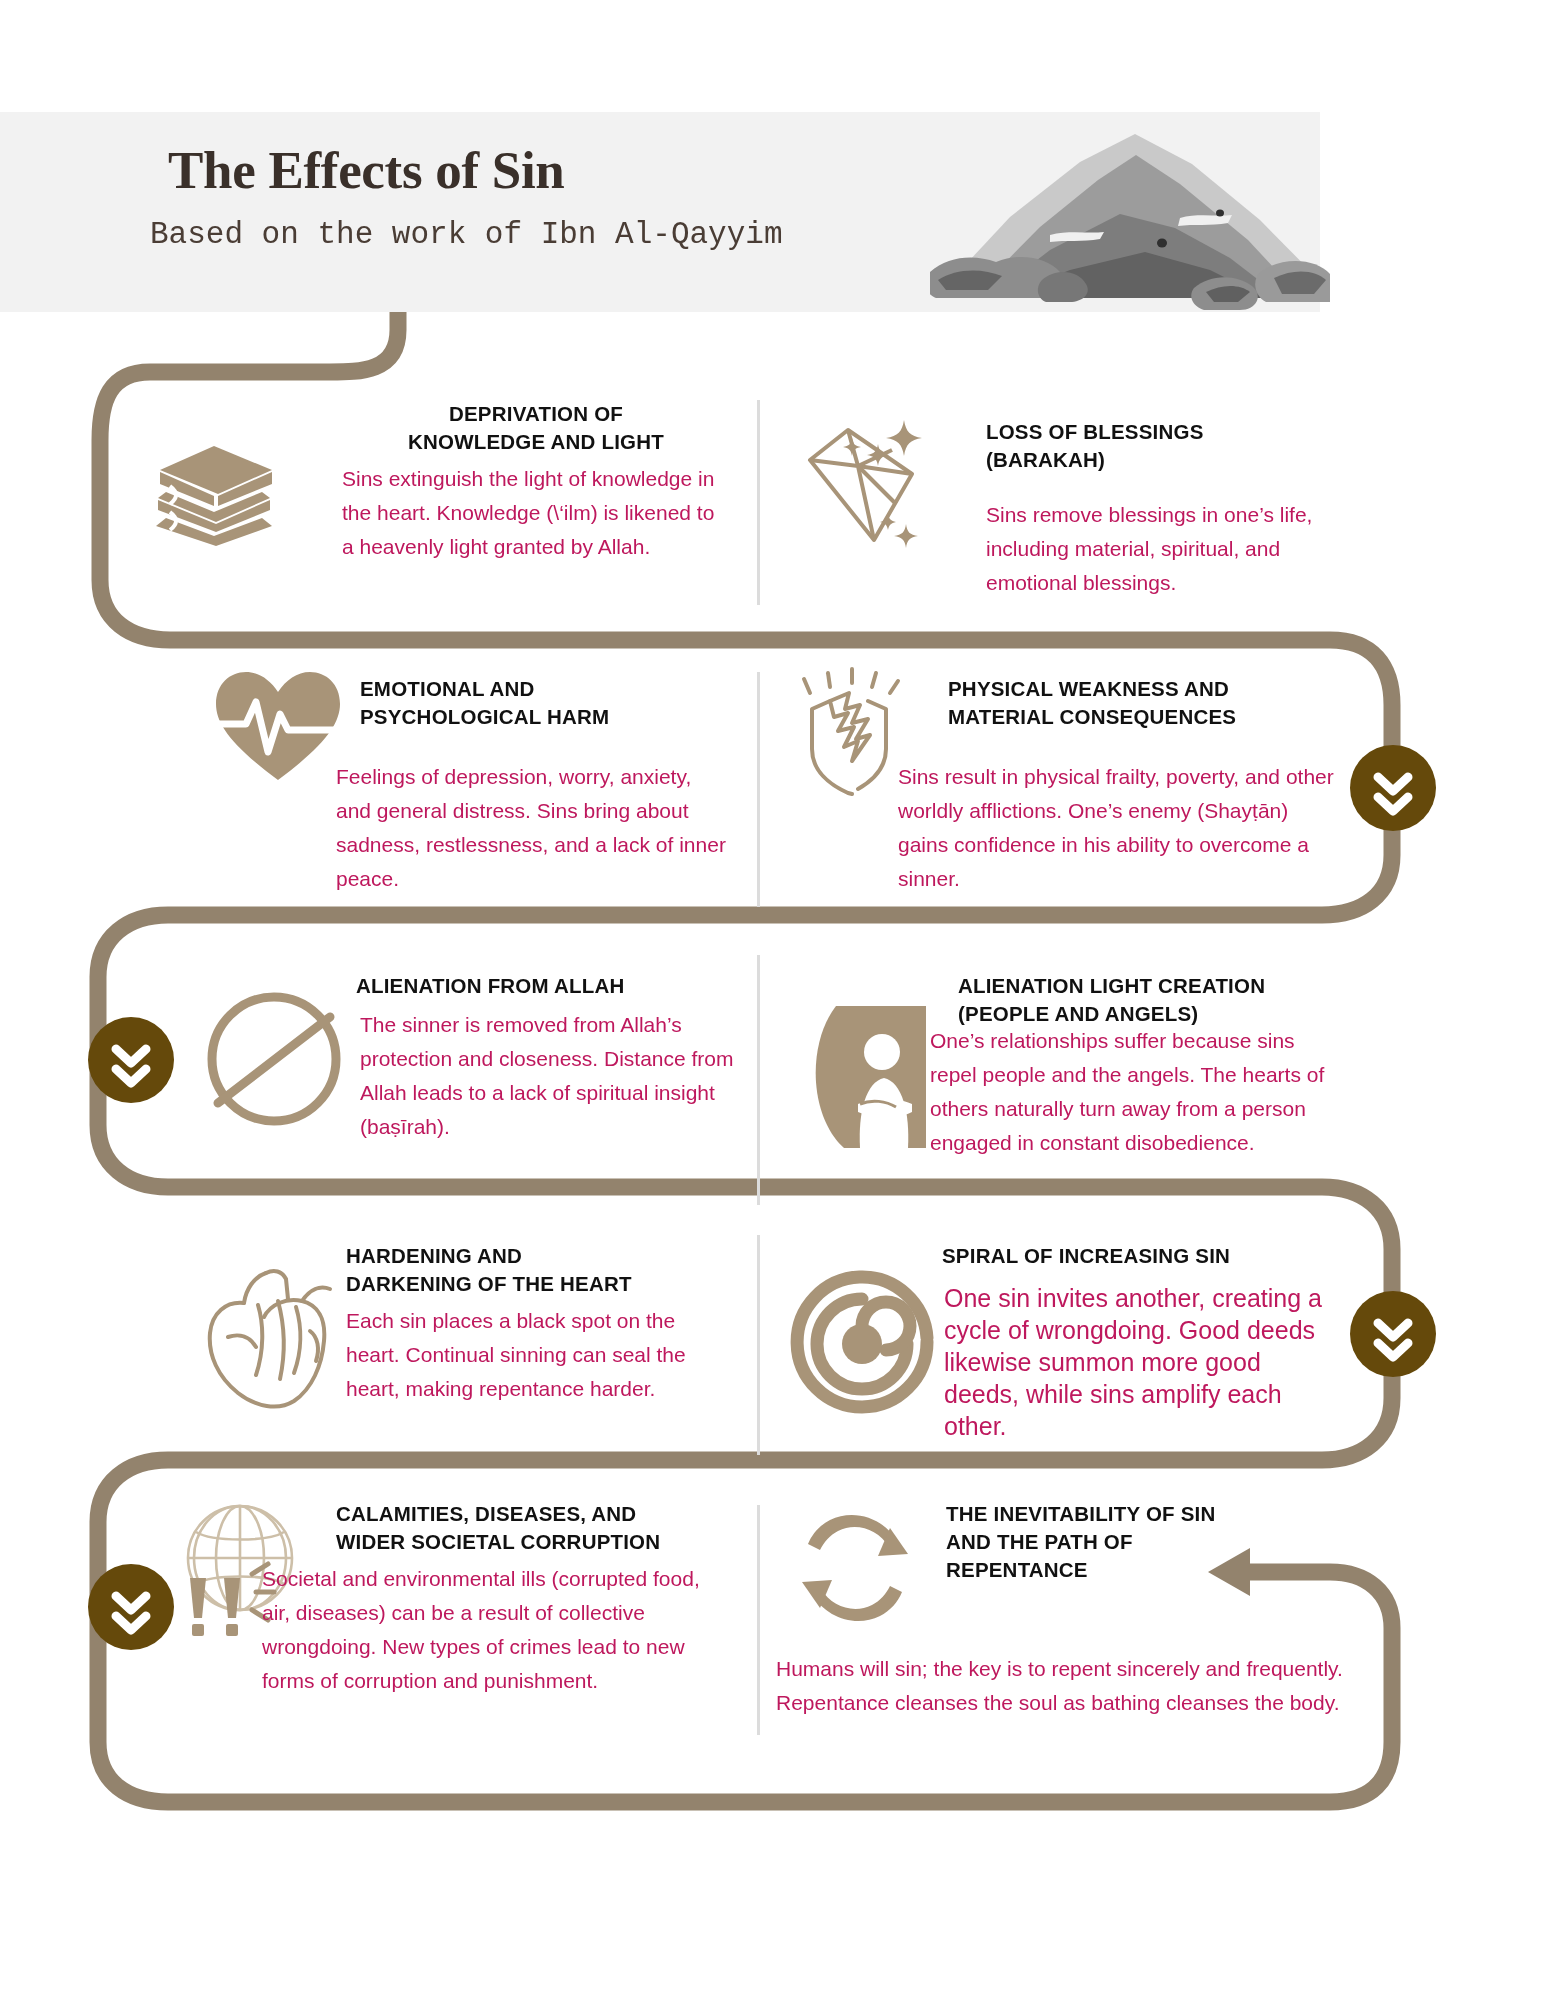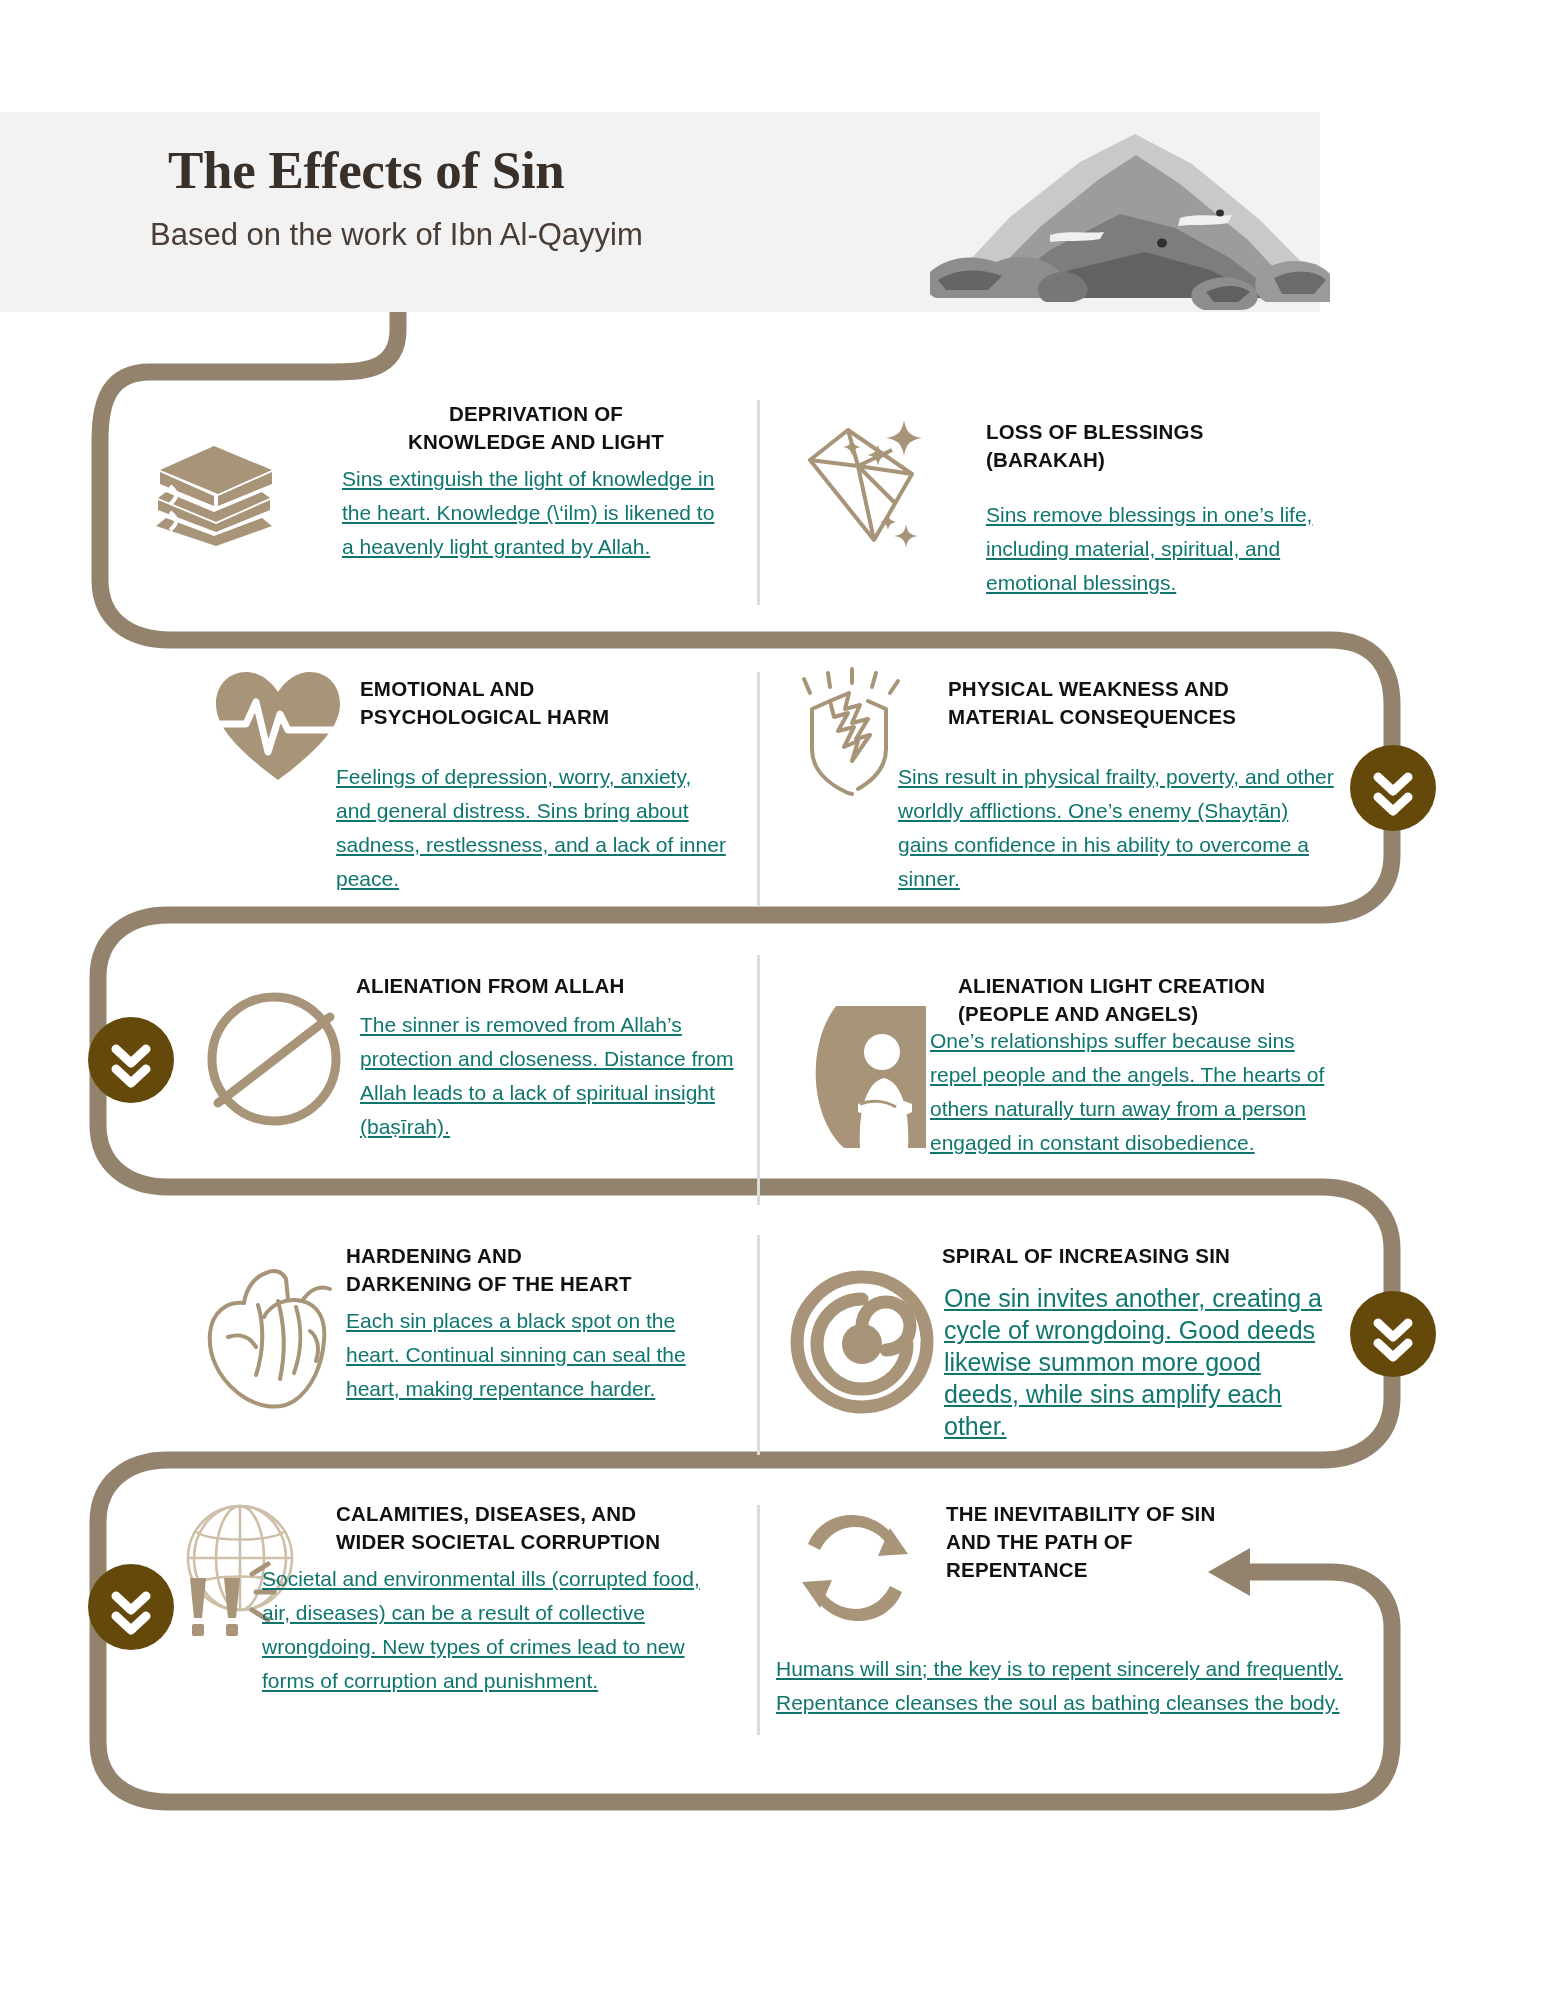--- a/index.html
+++ b/index.html
@@ -20,21 +20,21 @@
   }
   .header-title{
     position:absolute;left:150px;top:28px;
     font-family:"Liberation Serif", serif;
     font-weight:bold;font-size:53px;color:#3a302a;
     letter-spacing:-0.3px;
     margin-left:18px;
   }
   .header-sub{
     position:absolute;left:150px;top:105px;
-    font-family:Liberation Sans, sans-serif;
+    font-family:Liberation Mono, monospace;
     font-size:31px;color:#4a3d35;
   }
   .mountain{position:absolute;left:930px;top:122px;width:400px;height:190px;}
 
   
   .ribbon{position:absolute;left:0;top:0;width:1545px;height:2000px;pointer-events:none;}
 
   
   .badge{
     position:absolute;width:86px;height:86px;border-radius:50%;
@@ -47,21 +47,21 @@
   .card .icon{position:absolute;}
   .card .c-title{
     position:absolute;
     font-family:"Liberation Sans", sans-serif;
     font-weight:bold;font-size:20.5px;line-height:28px;
     color:#111111;letter-spacing:0.2px;
   }
   .card .c-body{
     position:absolute;
     font-family:"Liberation Sans", sans-serif;
-    font-size:21px;line-height:34px;color:#0f766e;text-decoration:underline;
+    font-size:21px;line-height:34px;color:#be185d;
   }
   .divider{position:absolute;width:3px;background:#dcdcdc;}
 </style>
 </head>
 <body>
 
 <div class="page">
 
   <svg class="ribbon" viewBox="0 0 1545 2000" xmlns="http://www.w3.org/2000/svg">
     <g fill="none" stroke="#93836d" stroke-width="17" stroke-linecap="butt">

